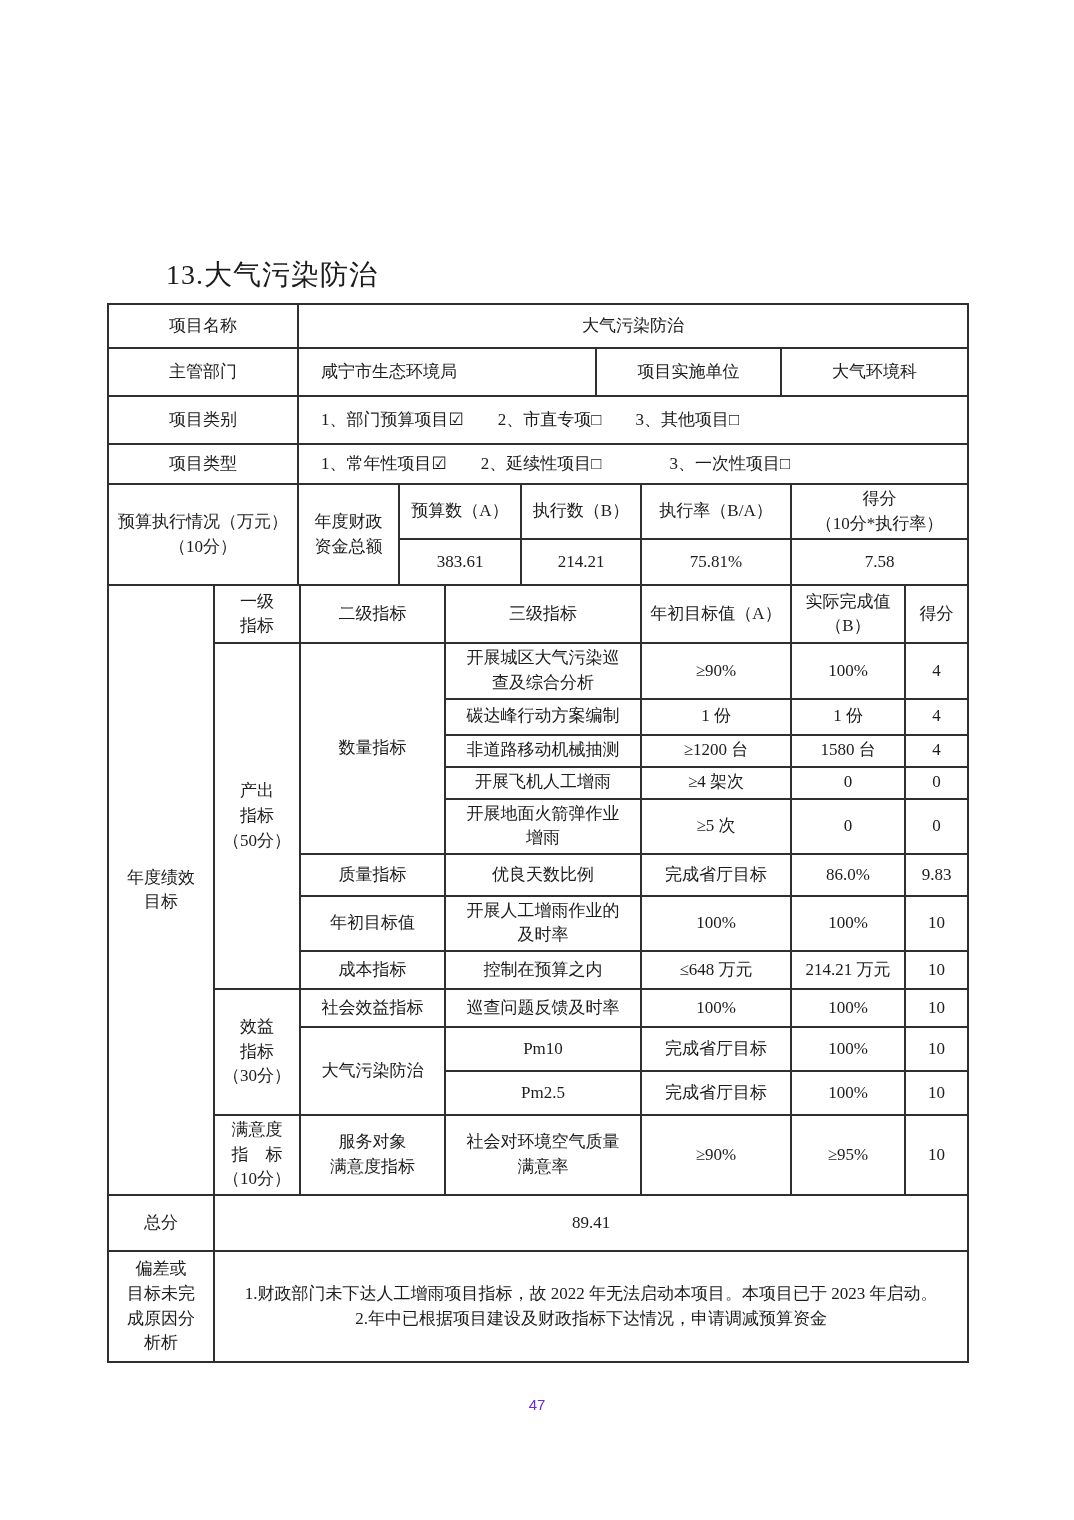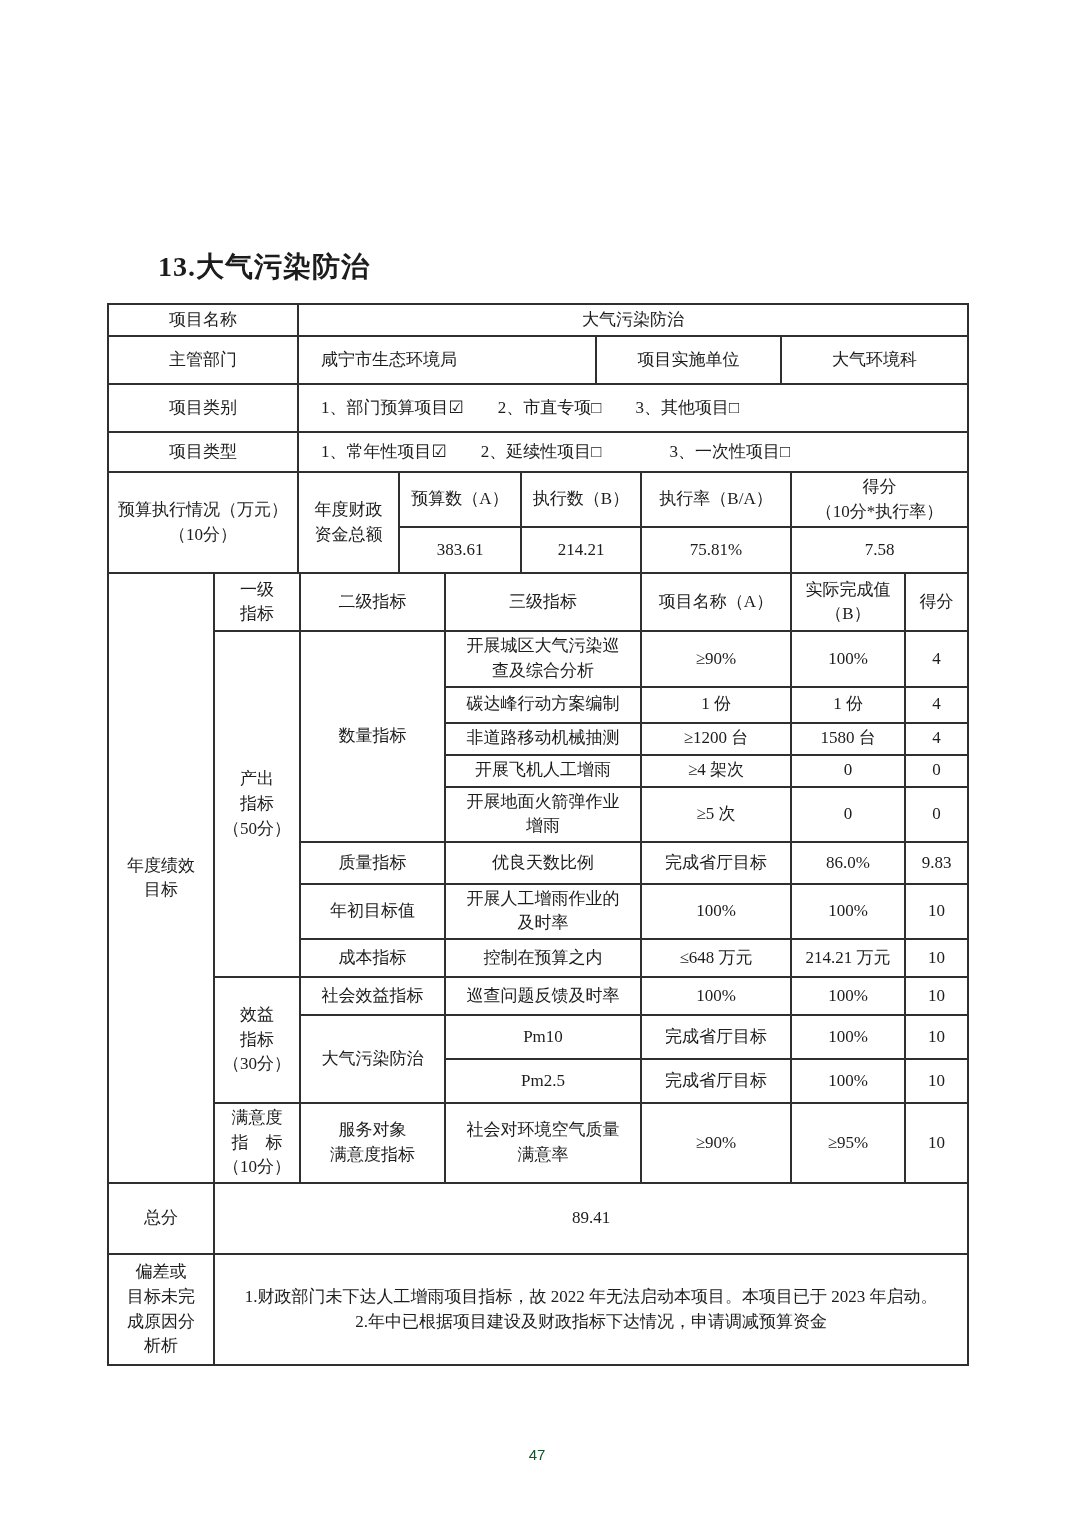--- a/index.html
+++ b/index.html
@@ -14,23 +14,23 @@
     background: #ffffff;
     font-family: "Liberation Serif", "DejaVu Serif", serif;
     color: #1c1c1c;
     overflow: hidden;
   }
   .doc-title {
     position: absolute;
     left: 158px;
     top: 248px;
     font-size: 28px;
-    font-weight: bold;
+    font-weight: normal;
     letter-spacing: 1px;
-    margin: 0;
+    margin: 8px;
     white-space: pre;
   }
   .tables {
     position: absolute;
     left: 107px;
     top: 303px;
     width: 860px;
   }
   table.tbl {
     border-collapse: collapse;
@@ -50,46 +50,46 @@
     white-space: pre-line;
     word-break: break-word;
   }
   table.tbl td.al {
     text-align: left;
     padding-left: 22px;
   }
   .page-number {
     position: absolute;
     left: 0;
-    top: 1446px;
+    top: 1396px;
     width: 1074px;
     text-align: center;
     font-size: 15px;
     font-family: "Liberation Sans", "DejaVu Sans", sans-serif;
-    color: #14532d;
+    color: #6d28d9;
   }
 </style>
 </head>
 <body>
 
 <div class="page">
 
   <h1 class="doc-title">13.大气污染防治</h1>
 
   <div class="tables">
 
     <table class="tbl">
       <colgroup>
           <col style="width:190px">
           <col style="width:298px">
           <col style="width:185px">
           <col style="width:187px">
         </colgroup>
       <tbody>
-        <tr style="height:32px">
+        <tr style="height:44px">
           <td>项目名称</td>
           <td colspan="3">大气污染防治</td>
         </tr>
         <tr style="height:48px">
           <td>主管部门</td>
           <td class="al">咸宁市生态环境局</td>
           <td>项目实施单位</td>
           <td>大气环境科</td>
         </tr>
         <tr style="height:48px">
@@ -144,21 +144,21 @@
           <col style="width:63px">
         </colgroup>
       <tbody>
         <tr style="height:58px">
           <td rowspan="13">年度绩效
 目标</td>
           <td>一级
 指标</td>
           <td>二级指标</td>
           <td>三级指标</td>
-          <td>项目名称（A）</td>
+          <td>年初目标值（A）</td>
           <td>实际完成值
 （B）</td>
           <td>得分</td>
         </tr>
         <tr style="height:50px">
           <td rowspan="8">产出
 指标
 （50分）</td>
           <td rowspan="5">数量指标</td>
           <td>开展城区大气污染巡
@@ -251,21 +251,21 @@
         </tr>
       </tbody>
     </table>
 
     <table class="tbl">
       <colgroup>
           <col style="width:106px">
           <col style="width:754px">
         </colgroup>
       <tbody>
-        <tr style="height:71px">
+        <tr style="height:56px">
           <td>总分</td>
           <td>89.41</td>
         </tr>
       </tbody>
     </table>
 
     <table class="tbl">
       <colgroup>
           <col style="width:106px">
           <col style="width:754px">

